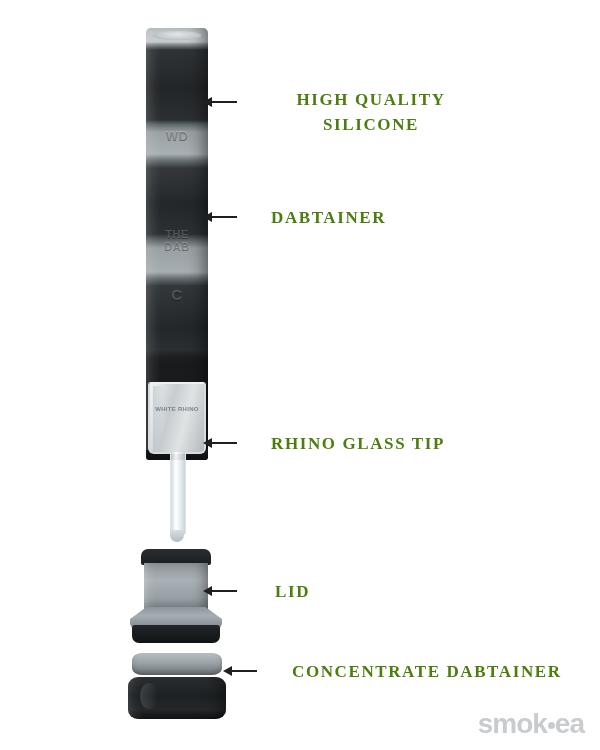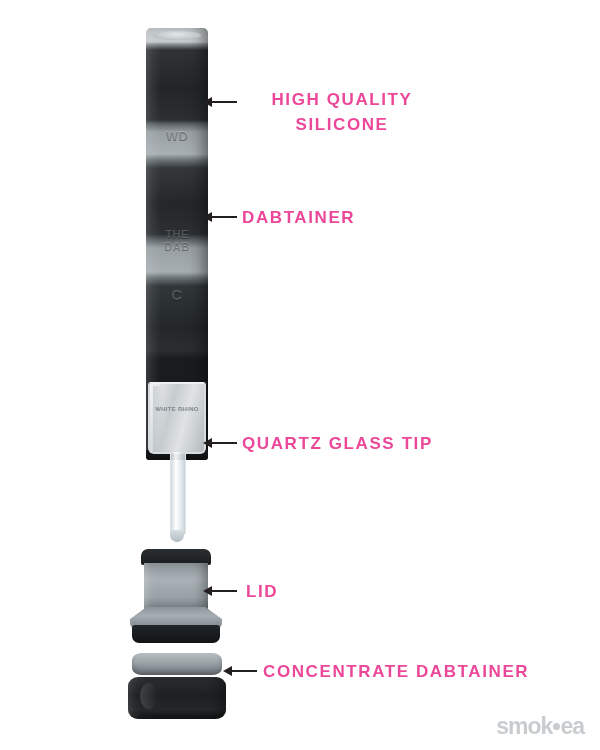--- a/index.html
+++ b/index.html
@@ -12,27 +12,28 @@
     width: 600px;
     height: 750px;
     background: #ffffff;
     overflow: hidden;
     font-family: "Liberation Sans", sans-serif;
   }
 
   
   .label {
     position: absolute;
-    font-family: Liberation Sans, sans-serif;
+    font-family: Liberation Serif, serif;
     font-size: 17px;
     font-weight: 700;
     letter-spacing: 1.6px;
-    color: #ec4899;
+    color: #4d7c0f;
     white-space: pre-line;
     line-height: 1.45;
+    margin-left: 29px;
   }
   .leader {
     position: absolute;
     height: 2px;
     background: #231f20;
   }
   .arrow {
     position: absolute;
     width: 0;
     height: 0;
@@ -216,21 +217,21 @@
     border-radius: 50%;
     background: linear-gradient(to right, rgba(255,255,255,.14), rgba(255,255,255,0));
   }
 
   
   #watermark {
     position: absolute;
     right: 16px;
     bottom: 10px;
     font-family: "Liberation Sans", sans-serif;
-    font-size: 23px;
+    font-size: 28px;
     font-weight: 700;
     letter-spacing: -1px;
     color: #c9ccce;
   }
   #watermark .dot {
     display: inline-block;
     width: 7px; height: 7px;
     border-radius: 50%;
     background: #c9ccce;
     margin-left: 1px;
@@ -287,21 +288,21 @@
   <div class="arrow" style="left:203px; top:586px;"></div>
 
   <div class="leader" style="left:231px; top:670px; width:26px;"></div>
   <div class="arrow" style="left:223px; top:666px;"></div>
 
   <div class="label" style="left:247px; top:88px; text-align:center; width:190px;">HIGH QUALITY
 SILICONE</div>
 
   <div class="label" style="left:242px; top:206px;text-align:right;">DABTAINER</div>
 
-  <div class="label" style="left:242px; top:432px;">QUARTZ GLASS TIP</div>
+  <div class="label" style="left:242px; top:432px;">RHINO GLASS TIP</div>
 
   <div class="label" style="left:246px; top:580px;text-align:right;">LID</div>
 
   <div class="label" style="left:263px; top:660px;">CONCENTRATE DABTAINER</div>
 
   <div id="watermark">
     <span>smok</span><span class="dot"></span><span>ea</span>
   </div>
 
 </div>

